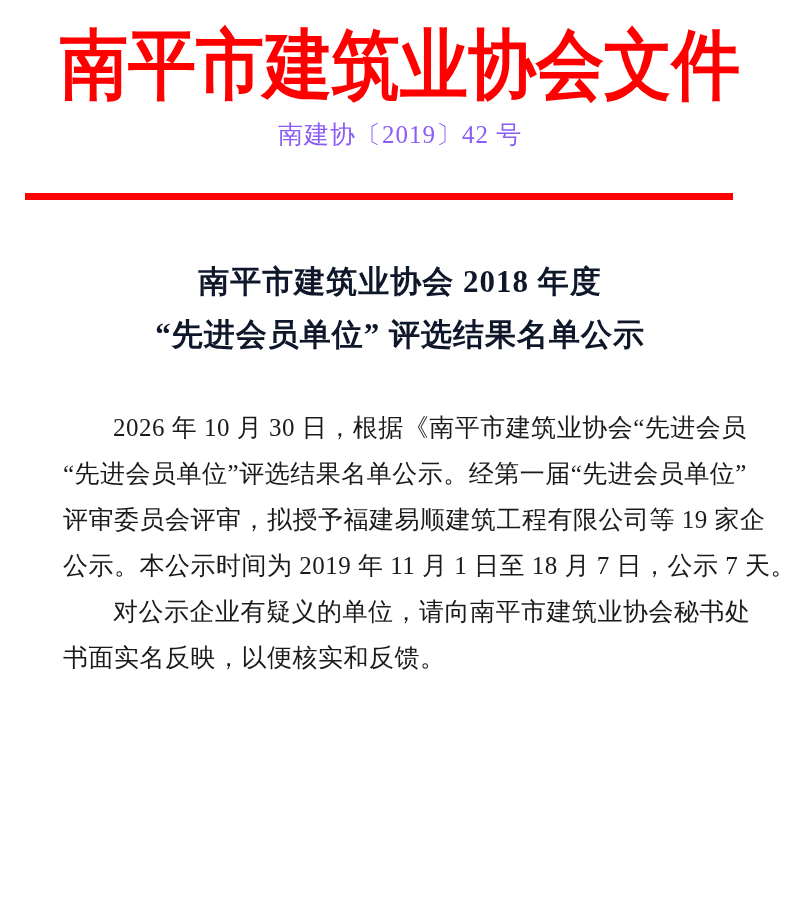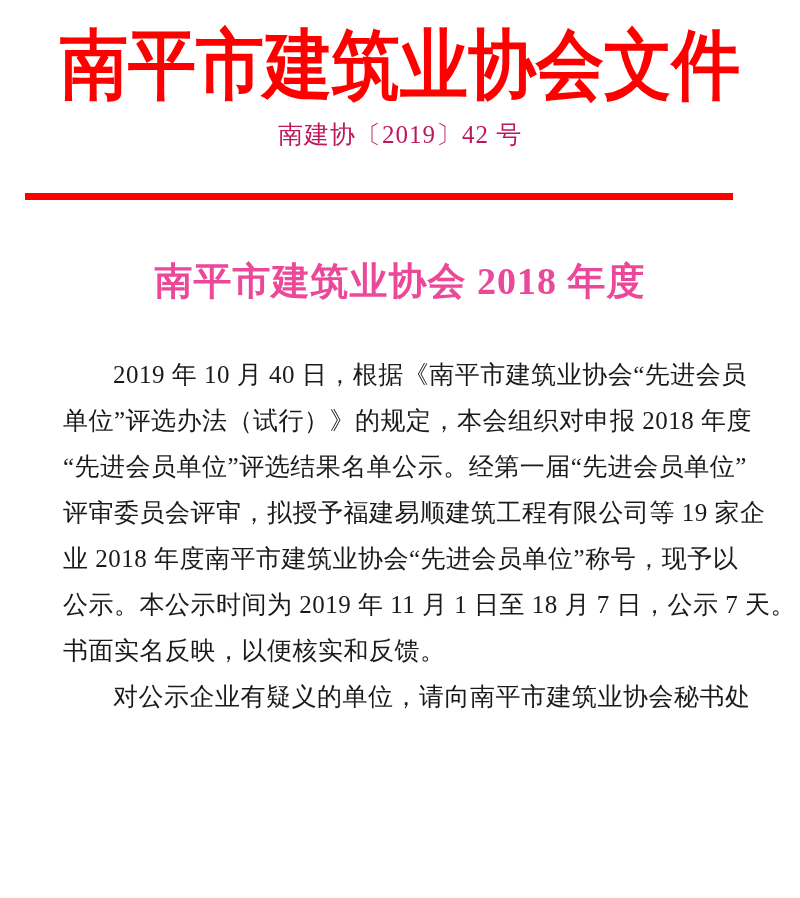--- a/index.html
+++ b/index.html
@@ -24,37 +24,37 @@
     transform: scaleY(1.12);
     transform-origin: center top;
     letter-spacing: 0px;
     white-space: nowrap;
   }
   .doc-number {
     margin-top: 24px;
     text-align: center;
     font-size: 25px;
     line-height: 30px;
-    color: #be185d;
+    color: #8b5cf6;
     letter-spacing: 1px;
   }
   .red-rule {
     margin-top: 43px;
     margin-left: 25px;
     width: 708px;
     height: 7px;
     background: #fe0000;
   }
   .notice-title {
     margin-top: 55px;
     text-align: center;
-    font-size: 38px;
+    font-size: 31px;
     line-height: 53px;
     font-weight: bold;
-    color: #ec4899;
+    color: #0f172a;
     letter-spacing: 1px;
   }
   .body-text {
     margin-top: 44px;
     padding: 0 63px;
     font-size: 25px;
     line-height: 46px;
     color: #1a1a1a;
     letter-spacing: 0.5px;
   }
@@ -67,26 +67,25 @@
 <div class="page">
 
   <div class="letterhead">
     <div class="org-title">南平市建筑业协会文件</div>
     <div class="doc-number">南建协〔2019〕42 号</div>
     <div class="red-rule"></div>
   </div>
 
   <div class="notice-title">
     <div>南平市建筑业协会 2018 年度</div>
+    <div>“先进会员单位” 评选结果名单公示</div>
   </div>
 
   <div class="body-text">
-    <div class="line indent">2019 年 10 月 40 日，根据《南平市建筑业协会“先进会员</div>
-    <div class="line">单位”评选办法（试行）》的规定，本会组织对申报 2018 年度</div>
+    <div class="line indent">2026 年 10 月 30 日，根据《南平市建筑业协会“先进会员</div>
     <div class="line">“先进会员单位”评选结果名单公示。经第一届“先进会员单位”</div>
     <div class="line">评审委员会评审，拟授予福建易顺建筑工程有限公司等 19 家企</div>
-    <div class="line">业 2018 年度南平市建筑业协会“先进会员单位”称号，现予以</div>
     <div class="line">公示。本公示时间为 2019 年 11 月 1 日至 18 月 7 日，公示 7 天。</div>
+    <div class="line indent">对公示企业有疑义的单位，请向南平市建筑业协会秘书处</div>
     <div class="line">书面实名反映，以便核实和反馈。</div>
-    <div class="line indent">对公示企业有疑义的单位，请向南平市建筑业协会秘书处</div>
   </div>
 
 </div>
 
 </body></html>

